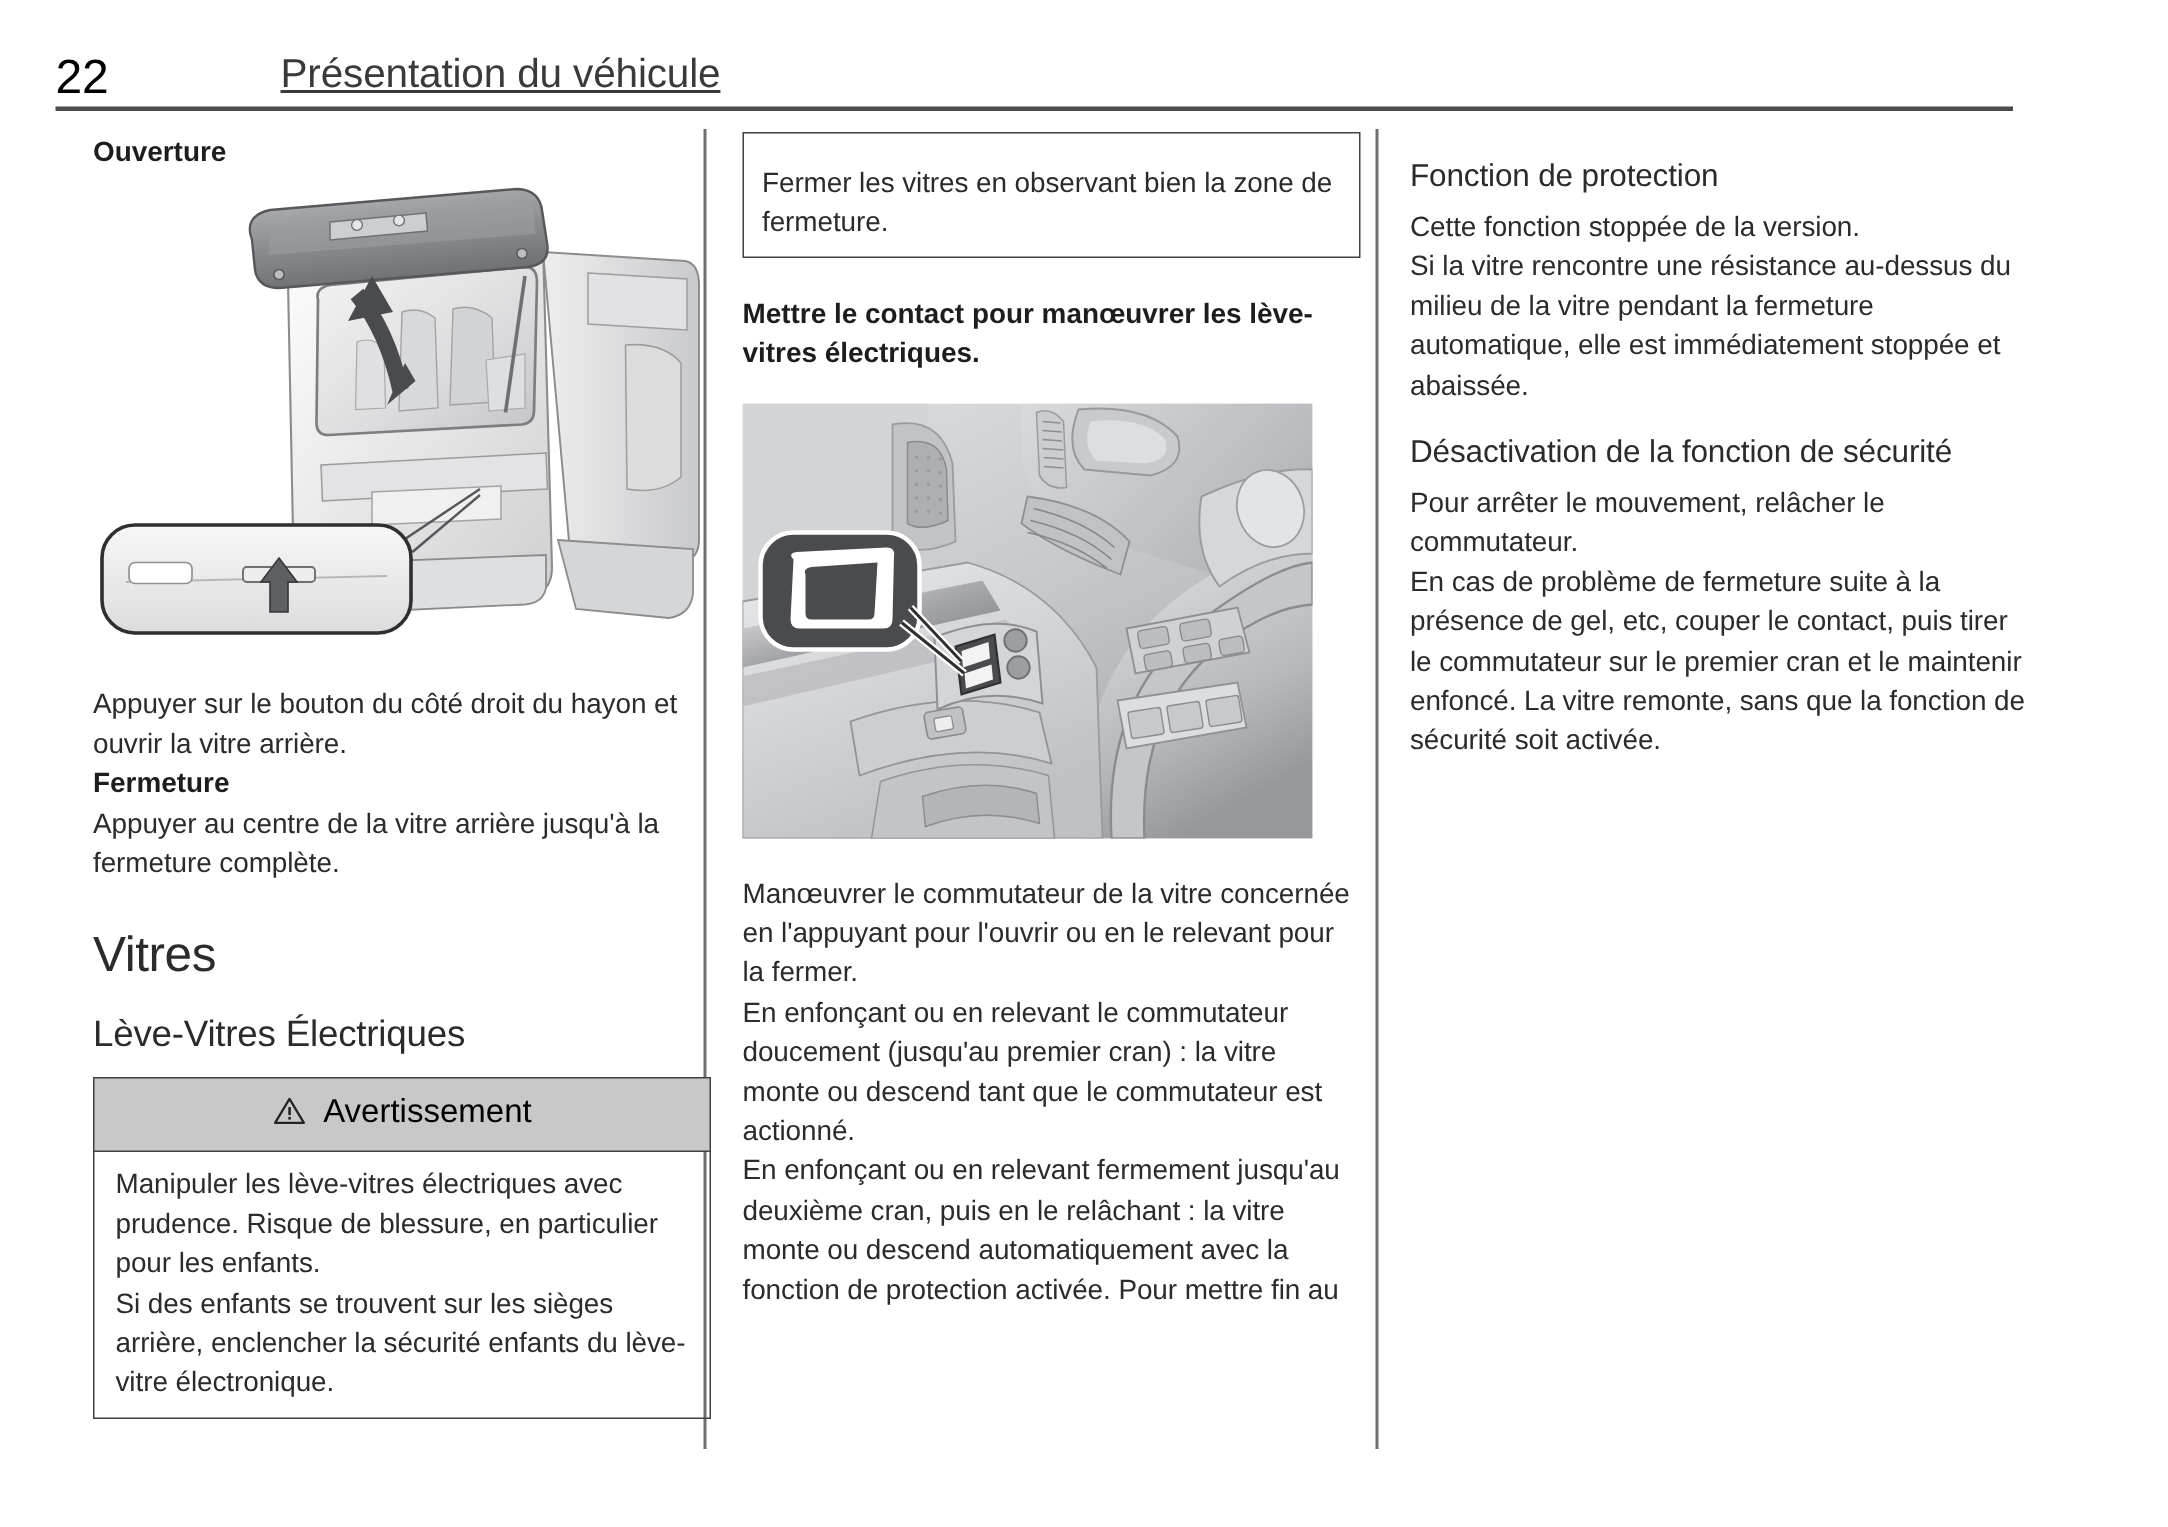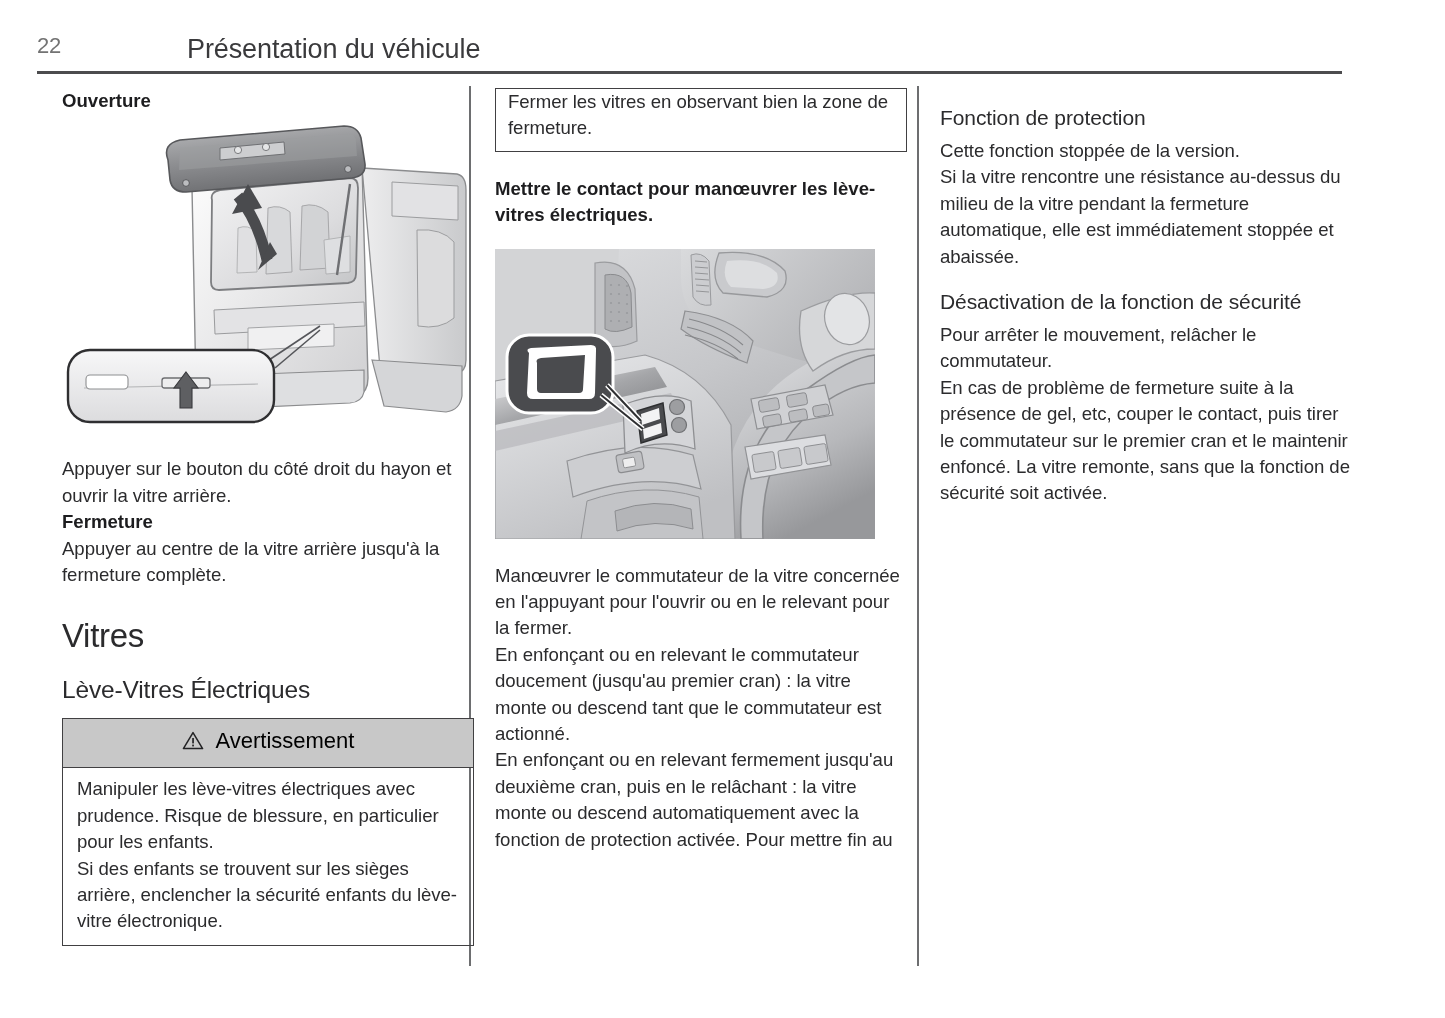--- a/index.html
+++ b/index.html
@@ -18,30 +18,31 @@
   
   .page-header {
     position: absolute;
     left: 37px; top: 33px;
     width: 1305px;
     height: 38px;
   }
   .page-number {
     position: absolute;
     left: 0; top: 0;
-    font-size: 22px;
+    font-size: 32px;
     letter-spacing: -0.2px;
-    color: #737373;
+    color: #000000;
   }
   .page-title {
     position: absolute;
     left: 150px; top: 1px;
     font-size: 27px;
     letter-spacing: -0.1px;
     color: #3a3a3c;
+    text-decoration: underline;
   }
   .header-rule {
     position: absolute;
     left: 37px; top: 71px;
     width: 1305px; height: 3px;
     background: #4c4c4e;
   }
 
   
   .col {
@@ -99,21 +100,21 @@
     font-size: 21px;
     line-height: 28px;
     font-weight: normal;
     color: #2b2b2d;
     letter-spacing: -0.1px;
   }
 
   
   .note-box {
     border: 1.6px solid #414042;
-    padding: 0 10px 9px 12px;
+    padding: 20px 10px 9px 12px;
   }
   .warn-box {
     border: 1.6px solid #414042;
     border-top: none;
   }
   .warn-head {
     border: 1.6px solid #414042;
     background: #c8c8c8;
     text-align: center;
     padding: 9px 0 11px 0;

